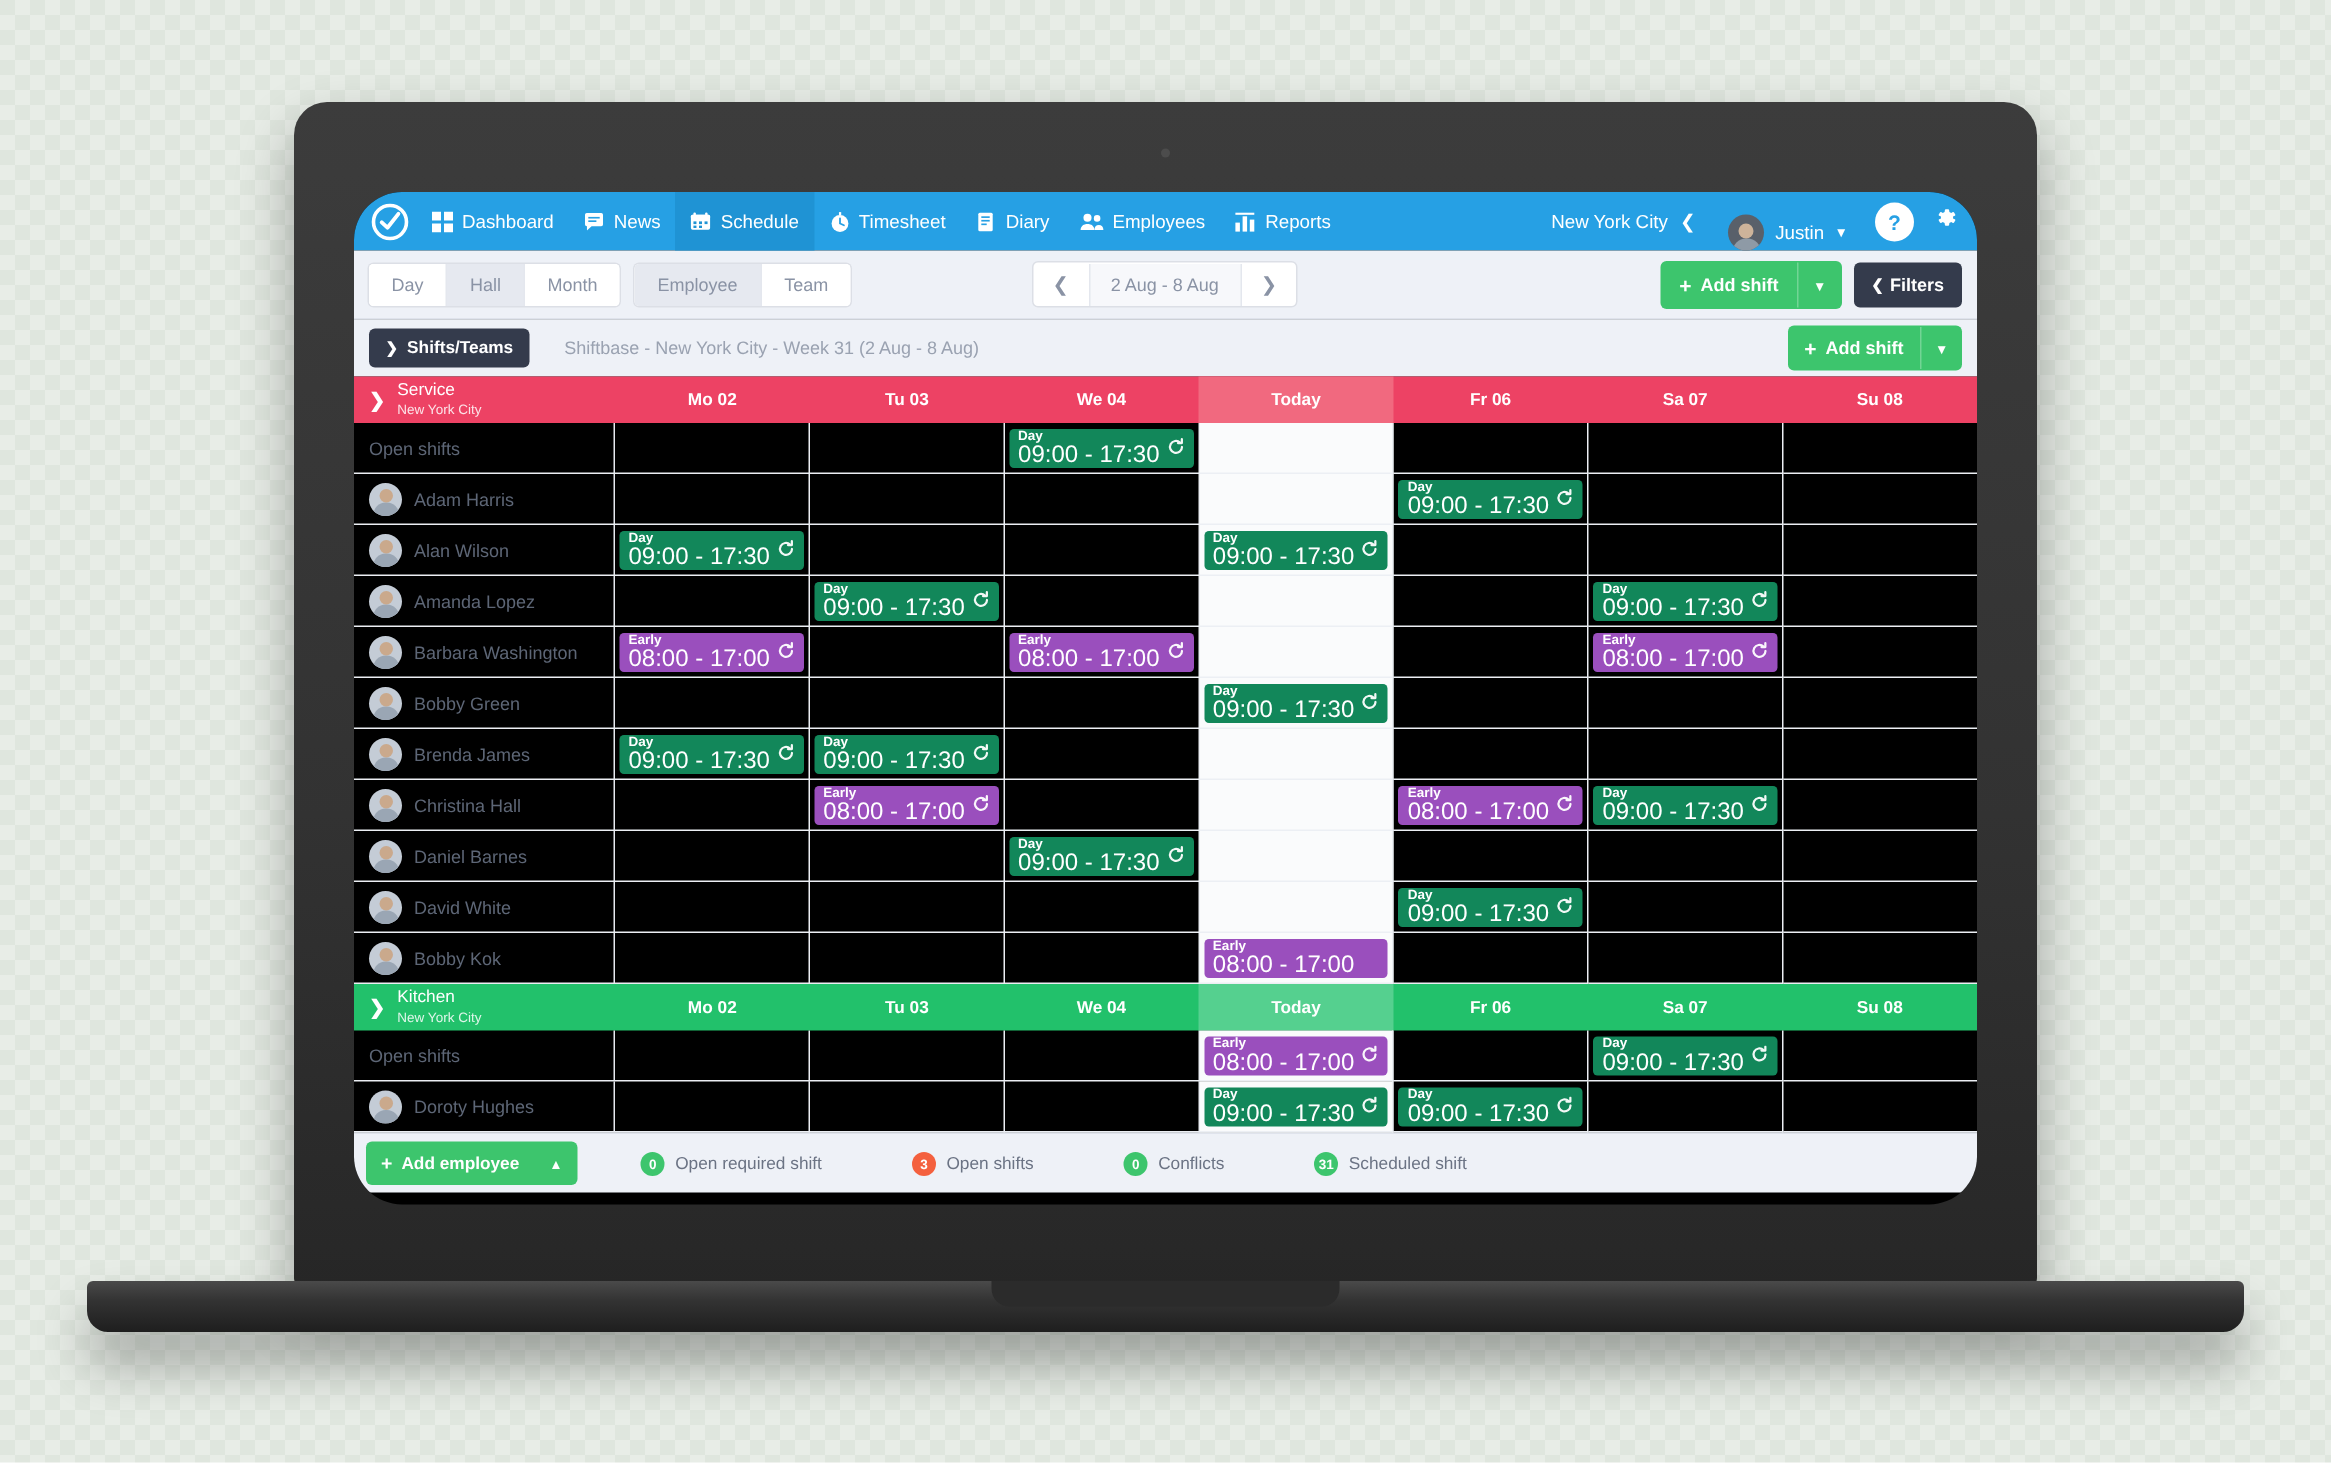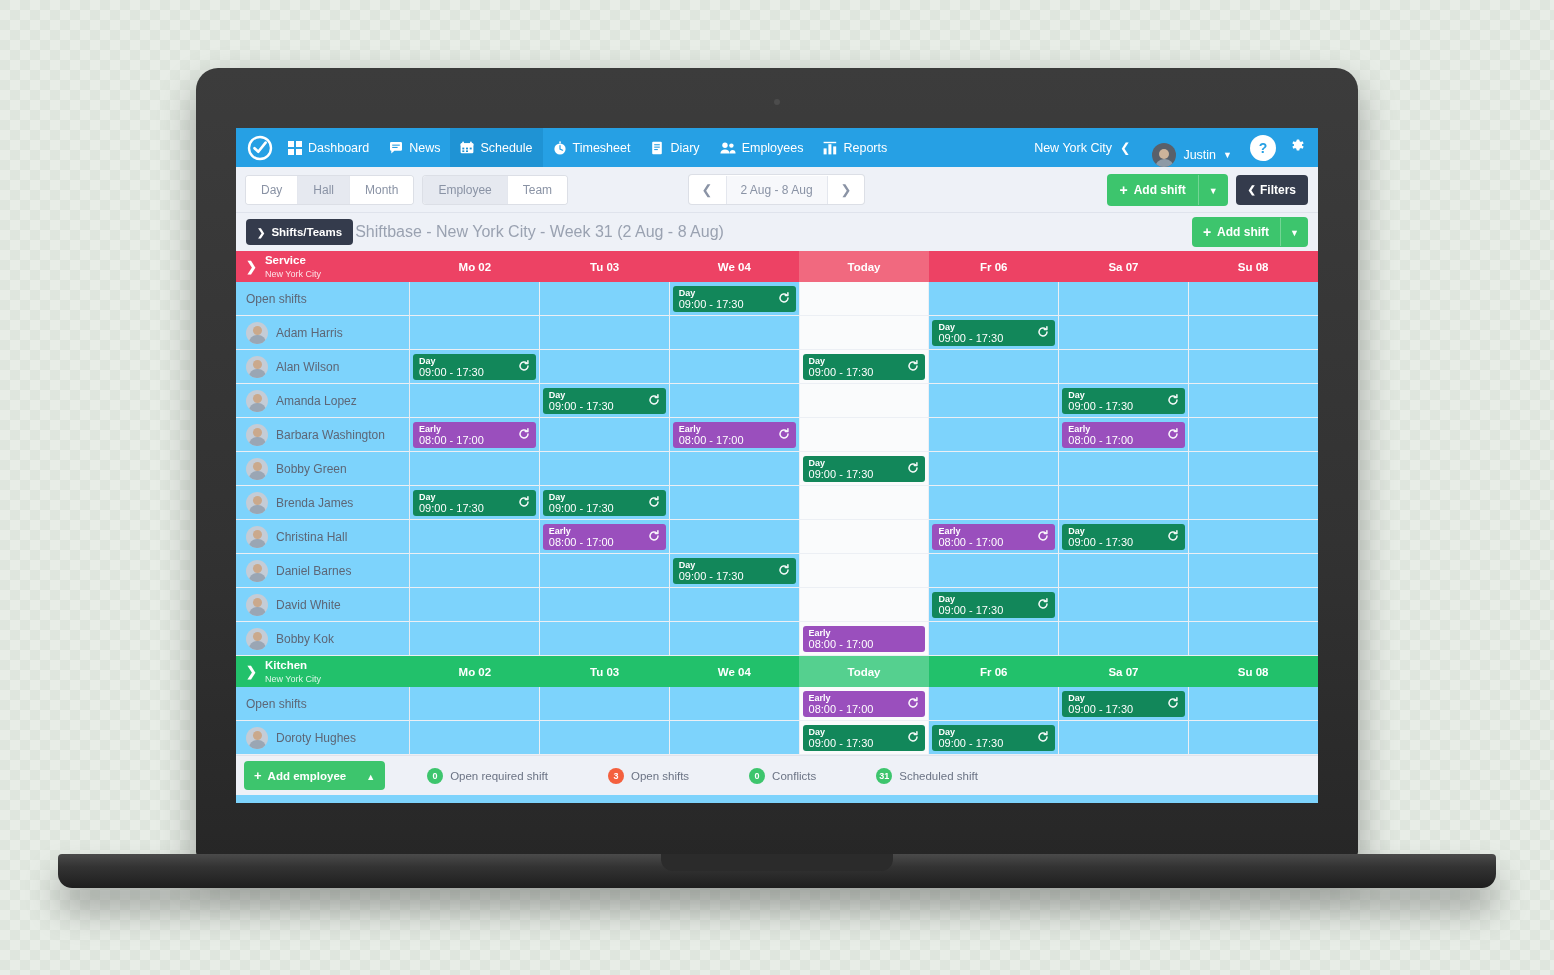--- a/index.html
+++ b/index.html
@@ -41,22 +41,23 @@
     width: 232px; height: 17px; margin-left: -116px;
     background: #2b2b2b;
     border-radius: 0 0 12px 12px;
   }
 
   
   #screen {
     position: absolute;
     left: 236px; top: 128px;
     width: 1082px; height: 675px;
-    background: #7dd3fc;
+    background: #000000;
     overflow: hidden;
+    border-radius: 32px;
   }
 
   
   #topnav {
     height: 39px; background: #26a0e4;
     display: flex; align-items: center;
     color: #fff; font-size: 12.5px;
   }
   #brand-logo {
     width: 42px; display: flex; align-items: center; justify-content: center;
@@ -146,21 +147,21 @@
   
   #subheader {
     height: 38px; background:#eef1f7; display:flex; align-items:center;
     padding: 0 10px;
   }
   #shifts-teams-btn {
     background:#343b4c; color:#fff; font-size:11.5px; font-weight:bold;
     border-radius:4px; padding:7px 11px; display:flex; align-items:center; gap:6px;
     cursor:pointer;
   }
-  #breadcrumb-text { margin-left: 2px; font-size: 16px; color:#9aa2b1; }
+  #breadcrumb-text { margin-left: 23px; font-size: 12px; color:#9aa2b1; }
   #subheader-right { margin-left:auto; }
   #subheader-right .green-btn .main { padding: 7px 11px; }
   #subheader-right .green-btn .caret { padding: 7px 9px; }
 
   
   #grid { font-size: 11.5px; }
   .grid-row { display: flex; }
   .name-cell {
     width: 174px; flex: none;
     border-right: 1px solid #e7eaf0;
@@ -192,40 +193,40 @@
 
   
   .group-row { display:flex; height: 31px; color:#fff; align-items:stretch; }
   .group-row.service { background:#ed4264; }
   .group-row.kitchen { background:#22c16b; }
   .group-name {
     width:174px; flex:none; display:flex; align-items:center; gap:8px;
     padding: 0 10px;
   }
   .group-name .chev { font-size: 13px; font-weight: bold; }
-  .group-title { font-size: 11.5px; font-weight: bold; line-height: 1.15; }
+  .group-title { font-size: 11.5px; font-weight: normal; line-height: 1.15; }
   .group-sub { font-size: 9px; opacity:.85; line-height: 1.15; }
   .group-day {
     flex:1 1 0; min-width:0; display:flex; align-items:center; justify-content:center;
     font-size: 11.5px; font-weight:bold;
   }
   .group-row.service .group-day.today { background:#f1697f; }
   .group-row.kitchen .group-day.today { background:#55d08f; }
   .day-cell.today { background: #fafbfc; }
 
   
   .shift {
     height: 26px; border-radius: 3px;
     padding: 2px 6px; color:#fff;
     display:flex; align-items:center; justify-content:space-between;
     cursor:pointer; overflow:hidden;
   }
   .shift .txt { line-height: 1.12; }
   .shift .s-title { font-size: 9px; font-weight:bold; }
-  .shift .s-time  { font-size: 11px; }
+  .shift .s-time  { font-size: 16px; }
   .shift .rep { font-size: 12px; font-weight: bold; line-height:1; opacity:.95;}
   .shift.green  { background:#12875a; }
   .shift.purple { background:#9a4fbd; }
 
   
   #footer {
     height: 40px; background:#eef1f7; border-top:1px solid #dfe3ec;
     display:flex; align-items:center; padding: 0 8px;
   }
   #add-employee-btn {

